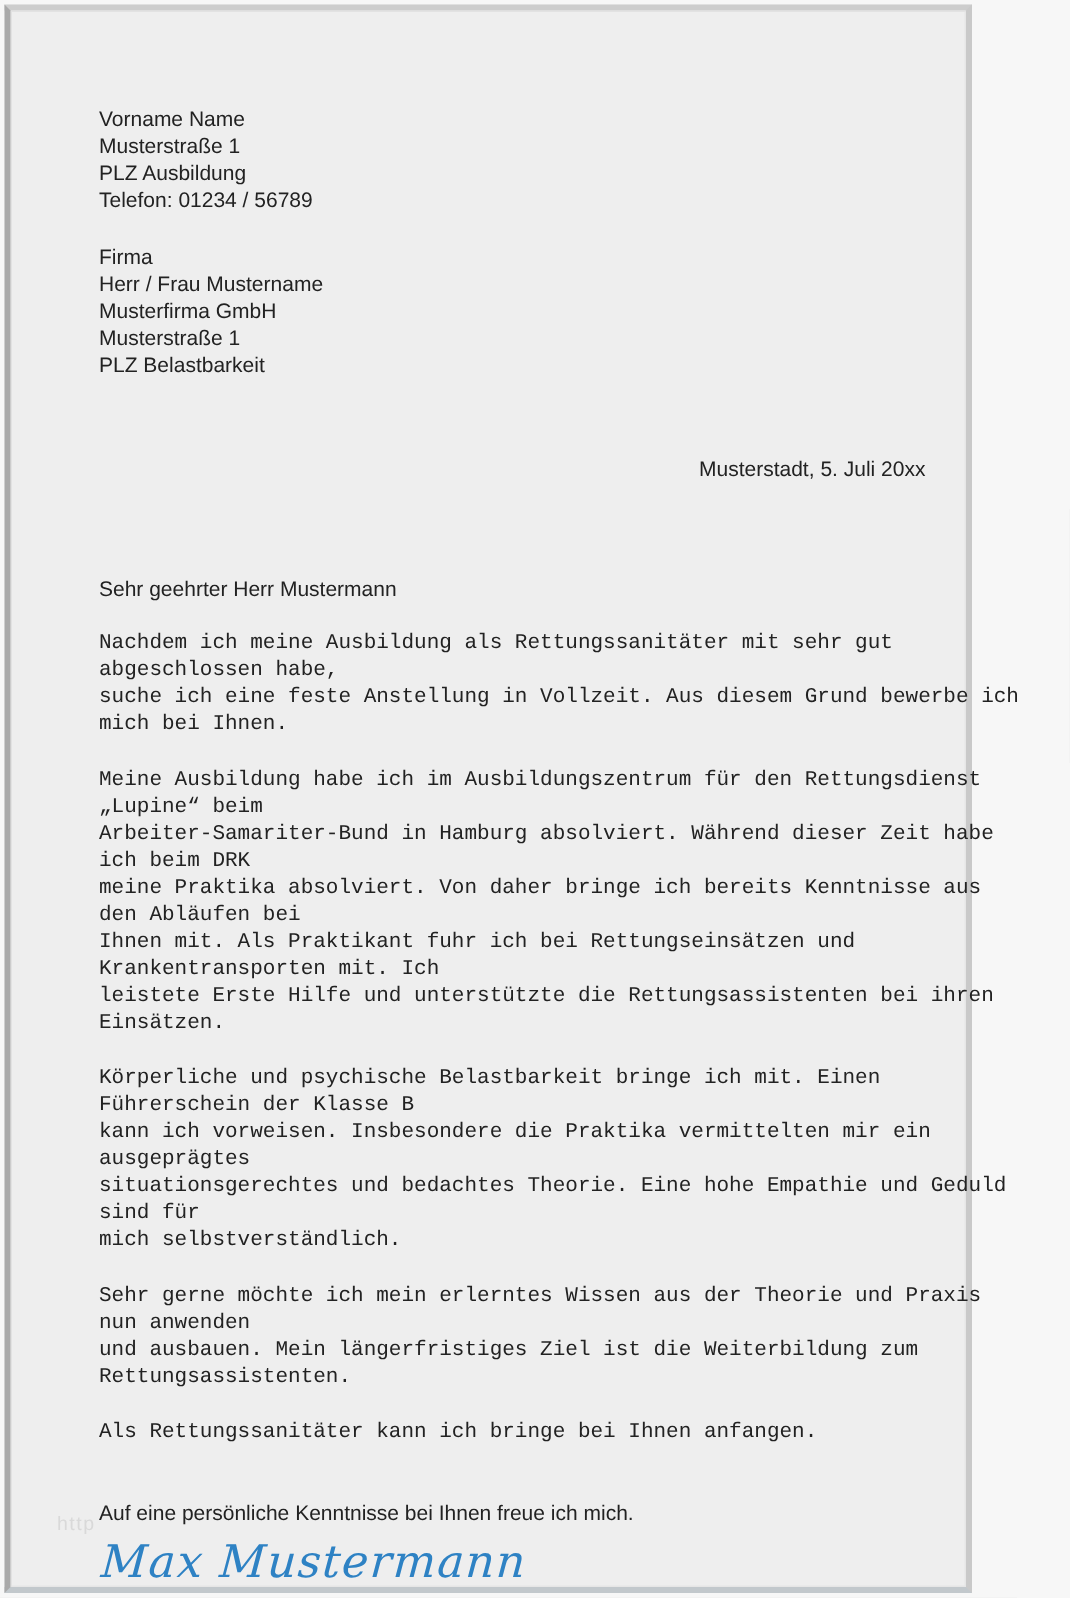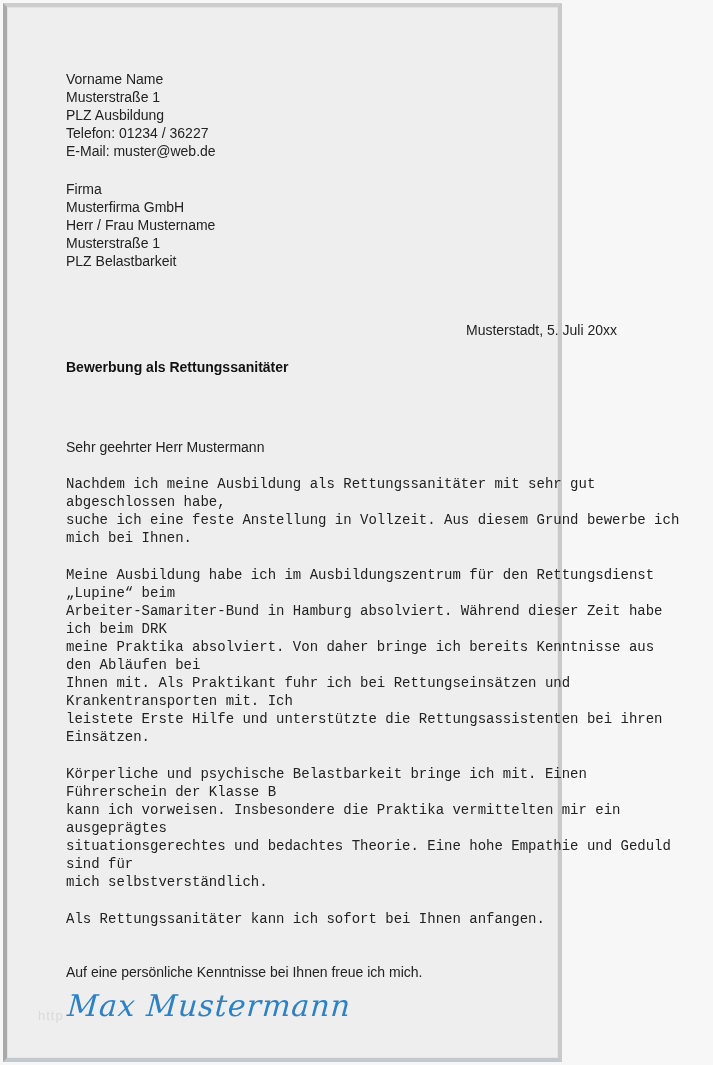--- a/index.html
+++ b/index.html
@@ -11,21 +11,21 @@
     height: 1065px;
     position: relative;
     overflow: hidden;
     background: #f7f7f7;
     font-family: "Liberation Sans", "DejaVu Sans", sans-serif;
   }
   .letter-frame {
     position: absolute;
     left: 3px;
     top: 3px;
-    width: 559px;
+    width: 645px;
     height: 1059px;
     box-sizing: border-box;
     background: #eeeeee;
     border-style: solid;
     border-width: 4px;
     border-color: #cdcdcd #c9c9c9 #c2c8cc #a9a9a9;
     box-shadow: inset 1px 1px 0 #e2e2e2, inset -1px -1px 0 #e6e6e6;
   }
   .letter-content {
     position: absolute;
@@ -78,50 +78,50 @@
 </head>
 <body>
 
 <div class="letter-frame">
   <div class="letter-content">
 
     <div class="addr">
       <span>Vorname Name</span>
       <span>Musterstraße 1</span>
       <span>PLZ Ausbildung</span>
-      <span>Telefon: 01234 / 36227</span>
-      <span>E-Mail: muster@web.de</span>
+      <span>Telefon: 01234 / 56789</span>
     </div>
 
     <div class="addr recipient">
       <span>Firma</span>
+      <span>Herr / Frau Mustername</span>
       <span>Musterfirma GmbH</span>
-      <span>Herr / Frau Mustername</span>
       <span>Musterstraße 1</span>
       <span>PLZ Belastbarkeit</span>
     </div>
 
     <div class="dateline">Musterstadt, 5. Juli 20xx</div>
 
-    <div class="subject">Bewerbung als Rettungssanitäter</div>
 
     <div class="salutation">Sehr geehrter Herr Mustermann</div>
 
     <p class="para">Nachdem ich meine Ausbildung als Rettungssanitäter mit sehr gut abgeschlossen habe,
 suche ich eine feste Anstellung in Vollzeit. Aus diesem Grund bewerbe ich mich bei Ihnen.</p>
     <p class="para">Meine Ausbildung habe ich im Ausbildungszentrum für den Rettungsdienst „Lupine“ beim
 Arbeiter-Samariter-Bund in Hamburg absolviert. Während dieser Zeit habe ich beim DRK
 meine Praktika absolviert. Von daher bringe ich bereits Kenntnisse aus den Abläufen bei
 Ihnen mit. Als Praktikant fuhr ich bei Rettungseinsätzen und Krankentransporten mit. Ich
 leistete Erste Hilfe und unterstützte die Rettungsassistenten bei ihren Einsätzen.</p>
     <p class="para">Körperliche und psychische Belastbarkeit bringe ich mit. Einen Führerschein der Klasse B
 kann ich vorweisen. Insbesondere die Praktika vermittelten mir ein ausgeprägtes
 situationsgerechtes und bedachtes Theorie. Eine hohe Empathie und Geduld sind für
 mich selbstverständlich.</p>
-    <p class="para">Als Rettungssanitäter kann ich sofort bei Ihnen anfangen.</p>
+    <p class="para">Sehr gerne möchte ich mein erlerntes Wissen aus der Theorie und Praxis nun anwenden
+und ausbauen. Mein längerfristiges Ziel ist die Weiterbildung zum Rettungsassistenten.</p>
+    <p class="para">Als Rettungssanitäter kann ich bringe bei Ihnen anfangen.</p>
 
     <div class="closing">Auf eine persönliche Kenntnisse bei Ihnen freue ich mich.</div>
 
     <div class="signature">Max Mustermann</div>
 
   </div>
 
   <div class="watermark">http</div>
 </div>
 

